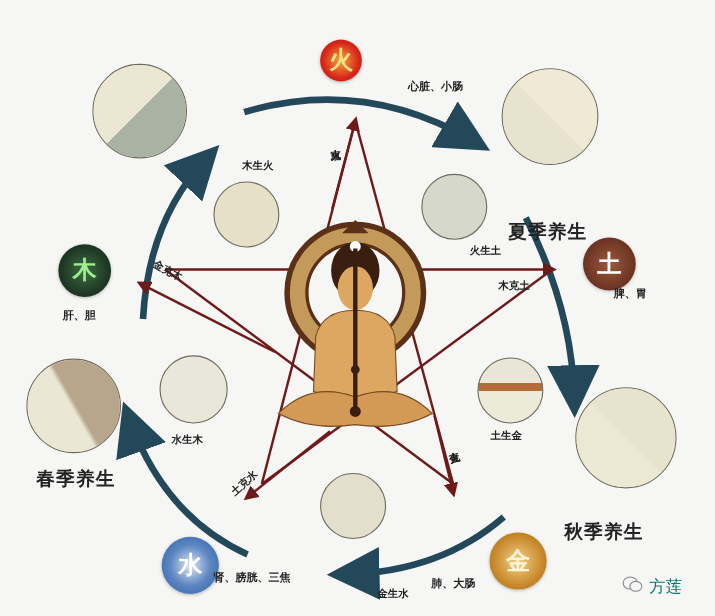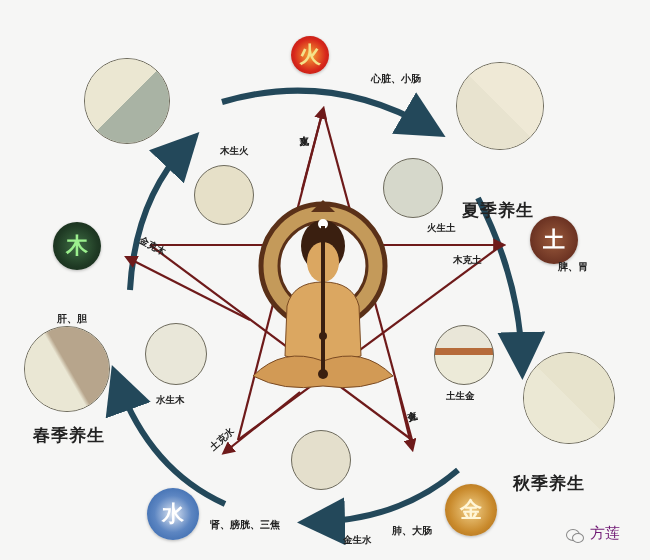--- a/index.html
+++ b/index.html
@@ -8,21 +8,21 @@
   svg.lines { position:absolute; left:0; top:0; }
   .abs { position:absolute; }
   .element { position:absolute; border-radius:50%; display:flex; align-items:center; justify-content:center;
              font-weight:bold; color:#fff; box-shadow:0 1px 3px rgba(0,0,0,.25); }
   .element span { font-size:22px; }
   .organ { position:absolute; font-size:10px; white-space:nowrap; font-weight:bold; color:#222; }
   .season { position:absolute; font-size:17px; font-weight:bold; letter-spacing:1px; white-space:nowrap; color:#222; }
   .rel { position:absolute; font-size:9.5px; font-weight:bold; white-space:nowrap; color:#222; }
   .vignette { position:absolute; border-radius:50%; border:1.5px solid #6d6a5c; overflow:hidden; background:#ece9d8; }
   .vignette .split { position:absolute; inset:0; }
-  .watermark { position:absolute; font-size:15px; color:#701a75; display:flex; align-items:flex-end; gap:6px;
+  .watermark { position:absolute; font-size:15px; color:#0f766e; display:flex; align-items:flex-start; gap:6px;
                font-family:"DejaVu Sans","Liberation Sans",sans-serif; }
 </style>
 </head>
 <body>
 
 <div id="stage">
 
   <svg class="lines" width="650" height="560" viewBox="0 0 650 560">
     <defs>
       <marker id="ahBlue" markerWidth="8" markerHeight="8" refX="5" refY="4" orient="auto" markerUnits="strokeWidth">
@@ -81,26 +81,26 @@
   <div class="organ" style="left:538px;top:260px;padding-left:20px;">脾、胃</div>
 
   <div class="element" style="left:445px;top:484px;width:52px;height:52px;background:radial-gradient(circle,#f1d08a 0%,#c98a2c 60%,#a2661a 100%);">
     <span style="color:#fff6d8">金</span>
   </div>
   <div class="organ" style="left:392px;top:524px;text-align:right;">肺、大肠</div>
 
   <div class="element" style="left:147px;top:488px;width:52px;height:52px;background:radial-gradient(circle,#dfe7f3 0%,#5d86c2 50%,#2d5fa6 100%);">
     <span>水</span>
   </div>
-  <div class="organ" style="left:210px;top:518px;">肾、膀胱、三焦</div>
+  <div class="organ" style="left:194px;top:518px;">肾、膀胱、三焦</div>
 
   <div class="element" style="left:53px;top:222px;width:48px;height:48px;background:radial-gradient(circle,#3f6e44 0%,#1f3a24 60%,#142417 100%);">
     <span style="color:#9cf08e">木</span>
   </div>
-  <div class="organ" style="left:57px;top:280px;margin-top:32px;">肝、胆</div>
+  <div class="organ" style="left:57px;top:280px;">肝、胆</div>
 
   <div class="vignette" style="left:84px;top:58px;width:84px;height:84px;">
     <div class="split" style="background:linear-gradient(135deg,#ebe7d2 50%,#a9b3a4 50%);"></div>
   </div>
 
   <div class="vignette" style="left:456px;top:62px;width:86px;height:86px;">
     <div class="split" style="background:linear-gradient(45deg,#e8e3cf 50%,#efe9d6 50%);"></div>
   </div>
   <div class="season" style="left:462px;top:155px;margin-top:44px;">夏季养生</div>
 

